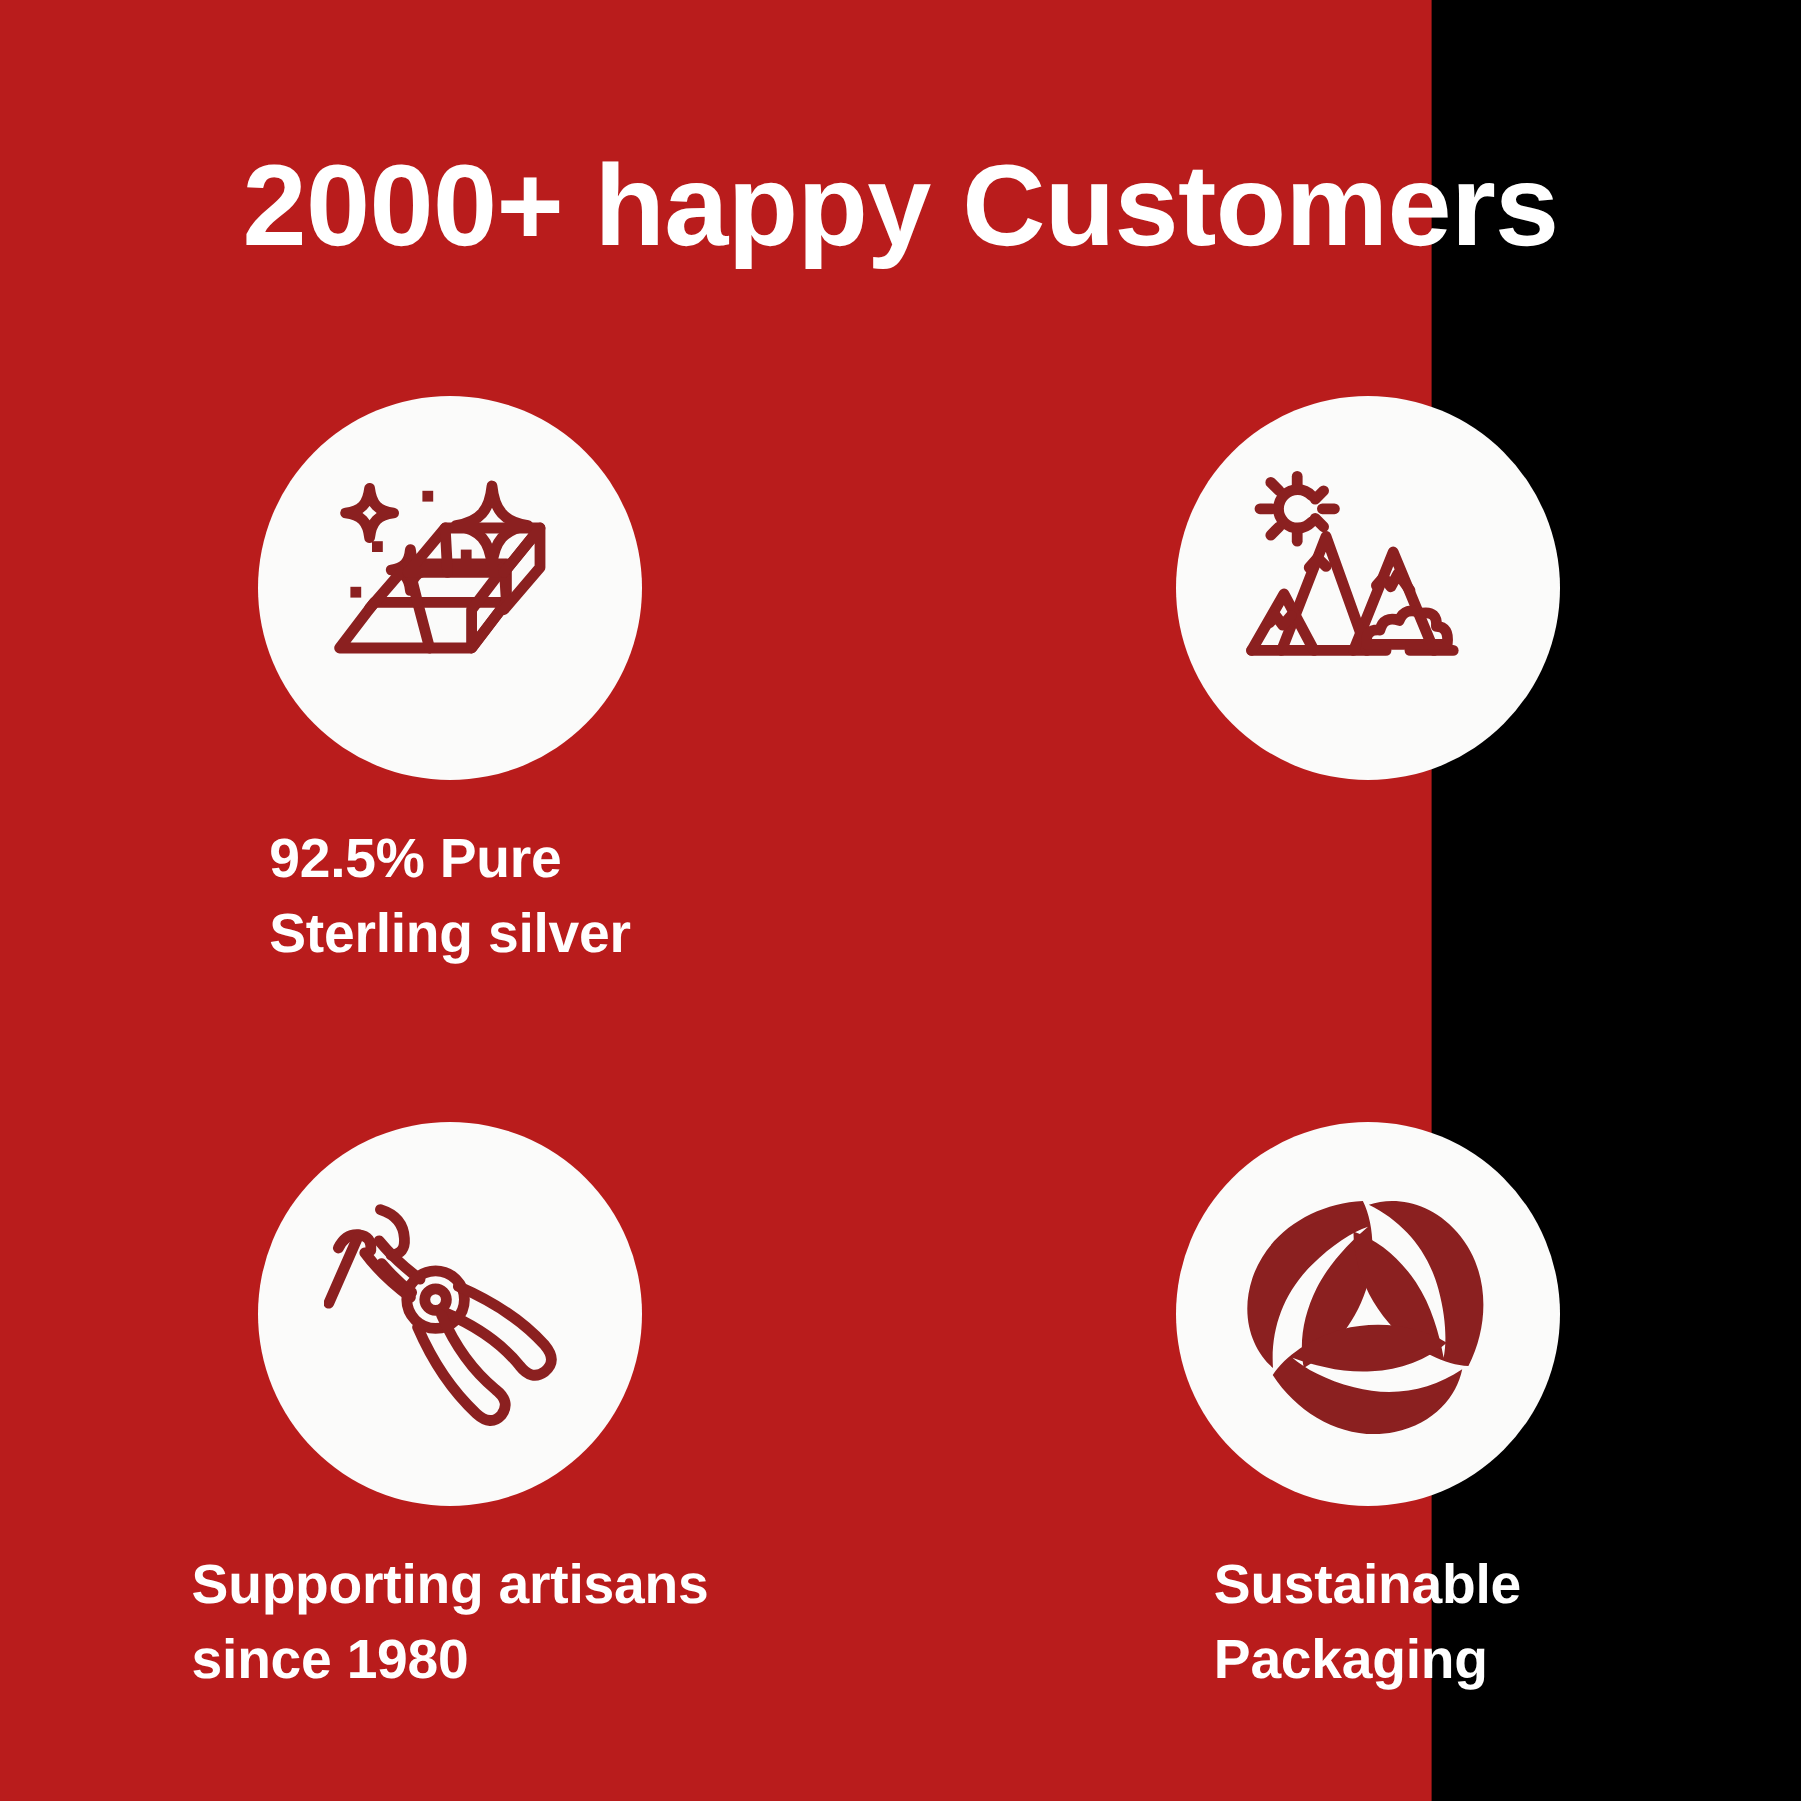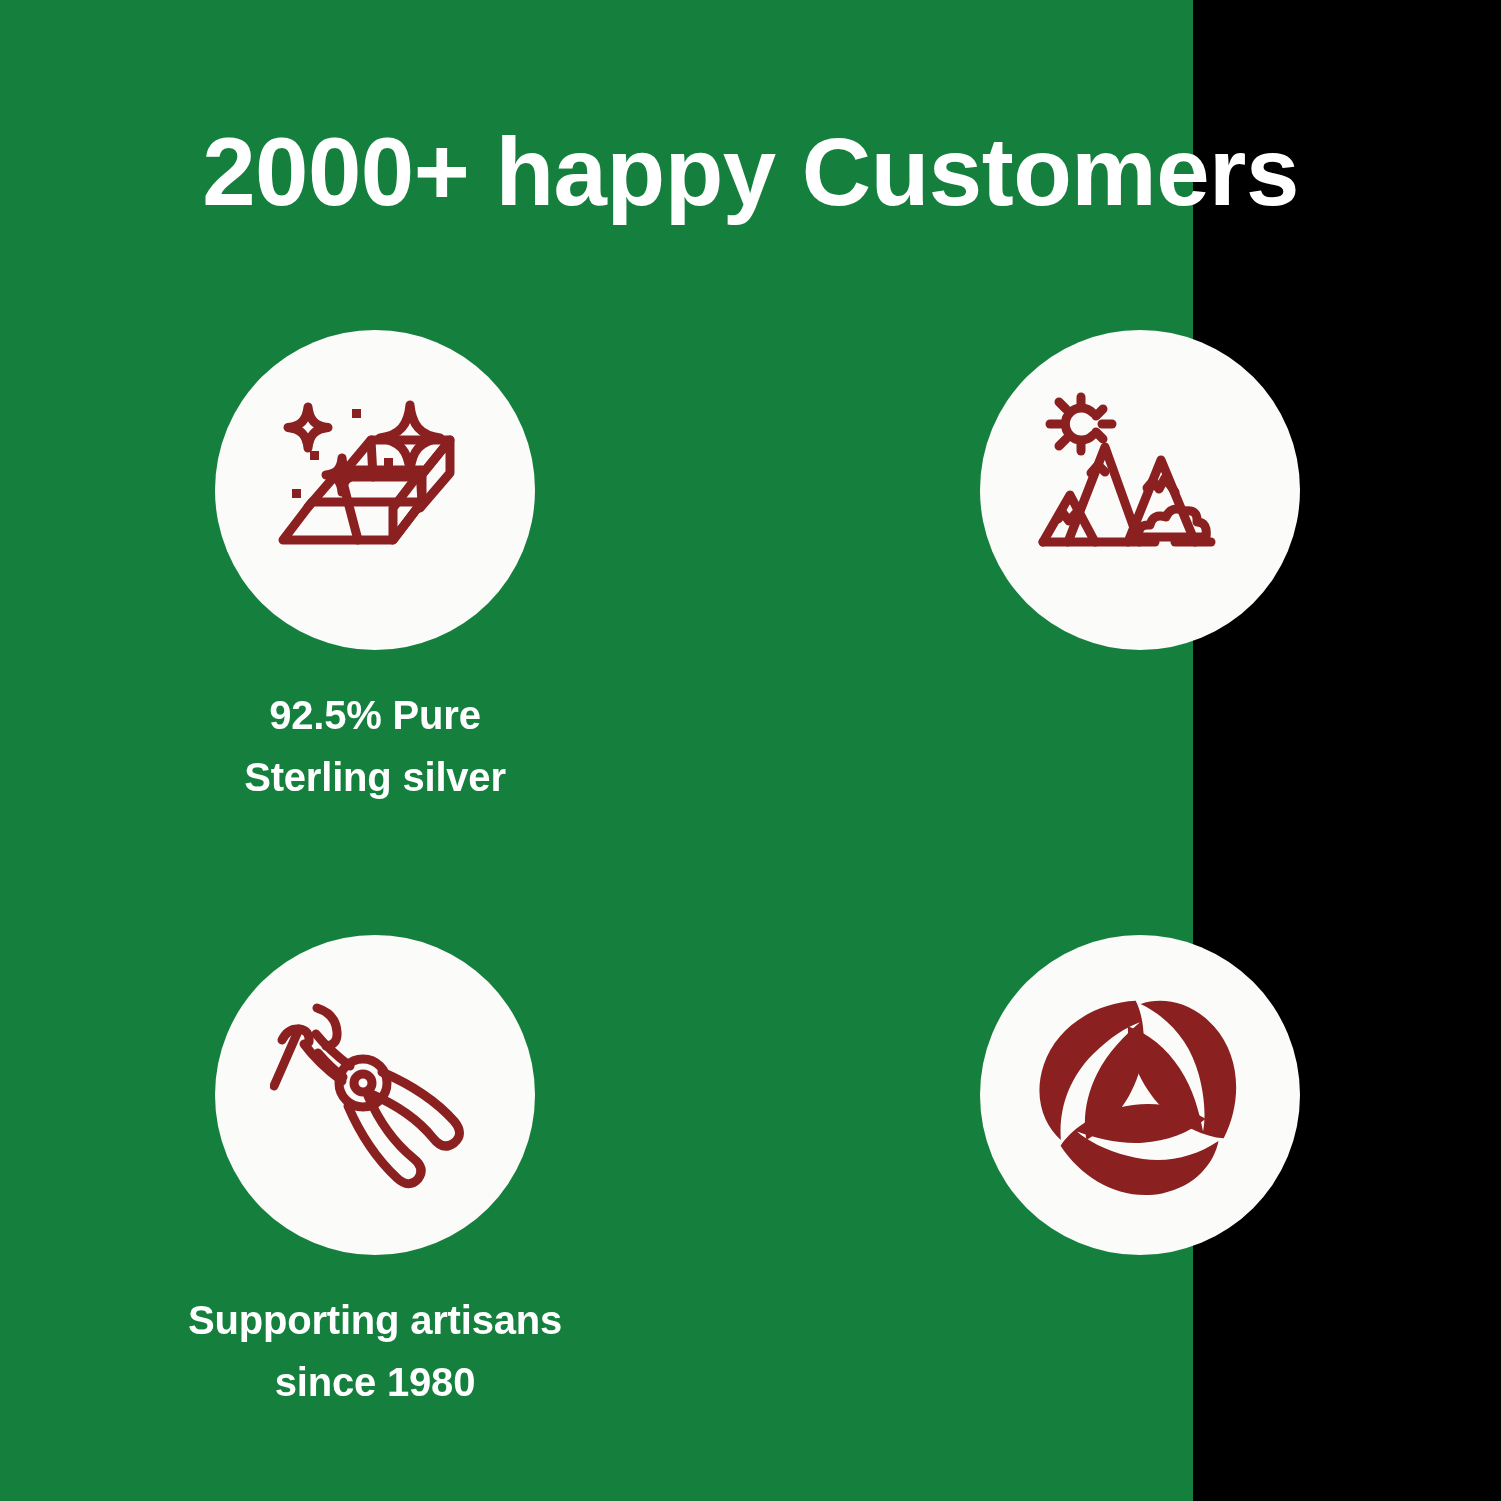--- a/index.html
+++ b/index.html
@@ -12,21 +12,21 @@
     height: 1501px;
     overflow: hidden;
     font-family: "Liberation Sans", sans-serif;
     -webkit-font-smoothing: antialiased;
   }
 
   .page {
     position: relative;
     width: 1193px;
     height: 1501px;
-    background: #15803d;
+    background: #b91c1c;
   }
 
   
   .headline {
     position: absolute;
     left: 0;
     top: 116px;
     width: 1501px;
     text-align: center;
     color: #ffffff;
@@ -66,25 +66,24 @@
     background: #fbfbfa;
     display: flex;
     align-items: center;
     justify-content: center;
     flex: 0 0 auto;
   }
   .badge svg { display: block; }
 
   .caption {
     margin-top: 34px;
-    text-align: center;
     color: #ffffff;
     font-family: "Liberation Sans", sans-serif;
     font-weight: bold;
-    font-size: 40px;
+    font-size: 46px;
     line-height: 62px;
     letter-spacing: -0.2px;
     white-space: pre-line;
   }
 </style>
 </head>
 <body>
 
 <div class="page">
 
@@ -216,16 +215,18 @@
               <g transform="rotate(120) translate(-100 -100)">
                   <use href="#leafShape"></use>
                 </g>
               <g transform="rotate(240) translate(-100 -100)">
                   <use href="#leafShape"></use>
                 </g>
             </g>
           </svg>
         </span>
       </div>
+      <div class="caption">Sustainable
+Packaging</div>
     </div>
 
   </div>
 </div>
 
 </body></html>

